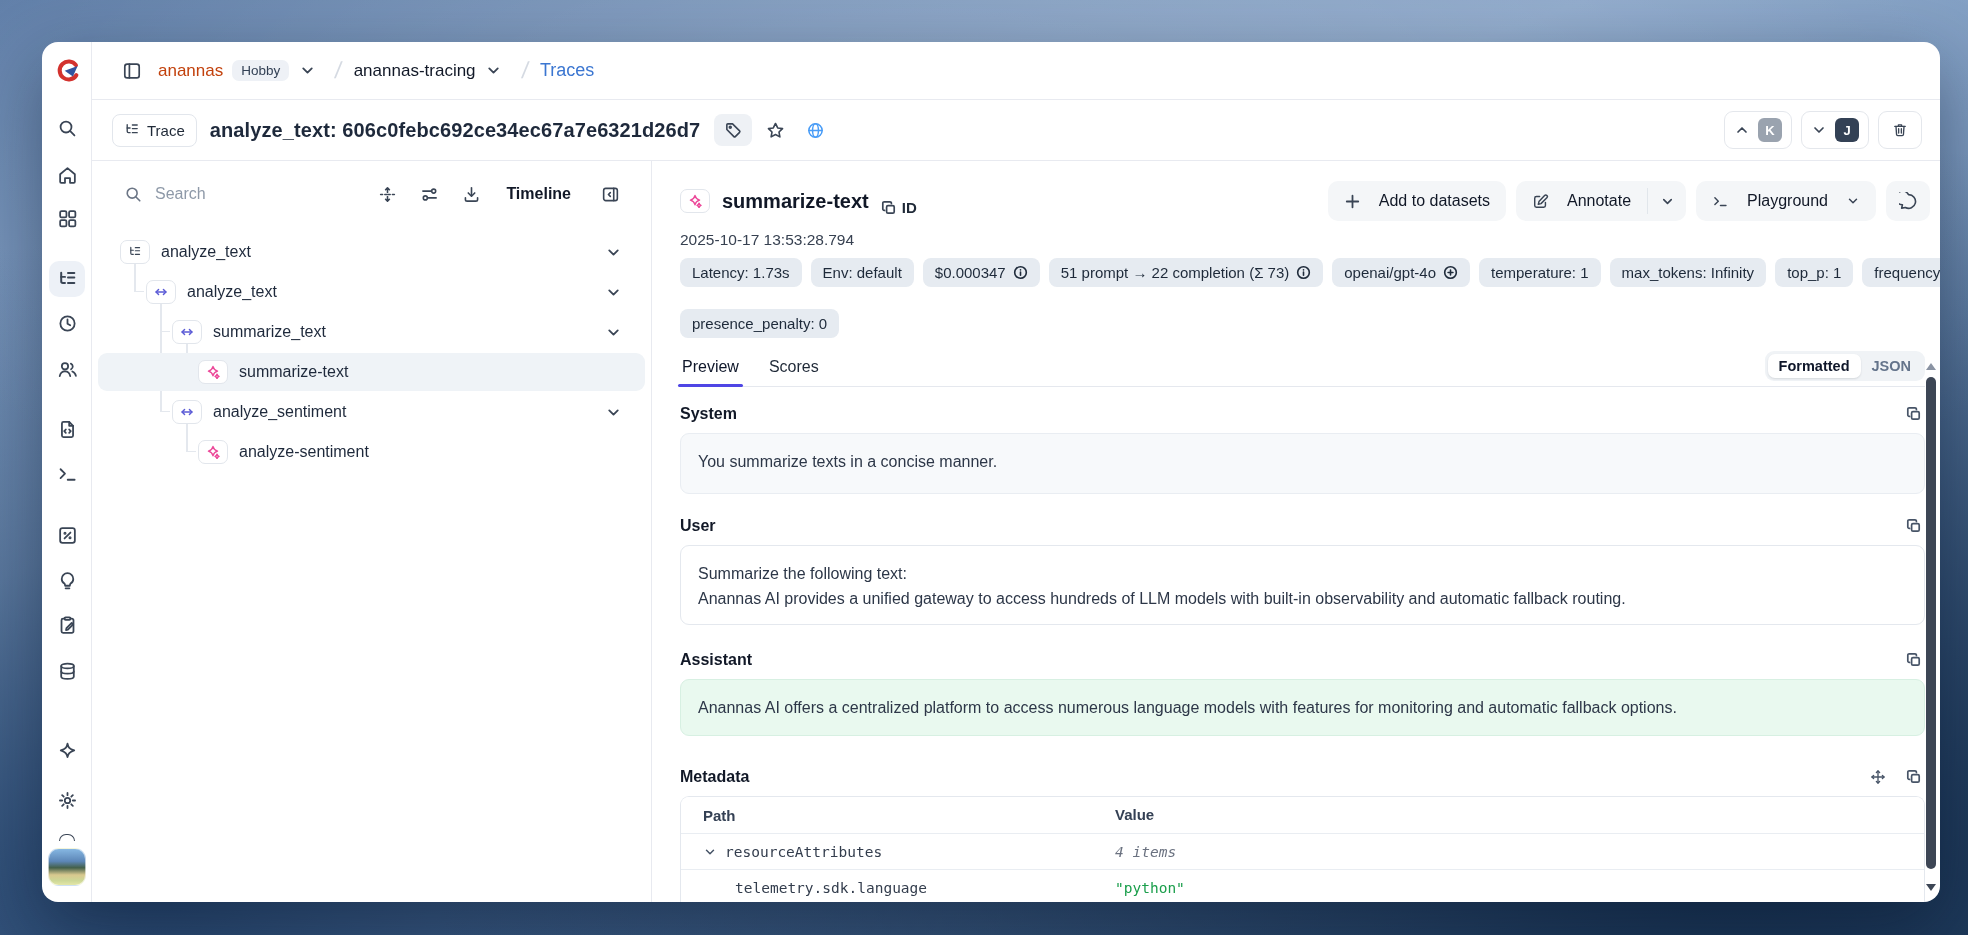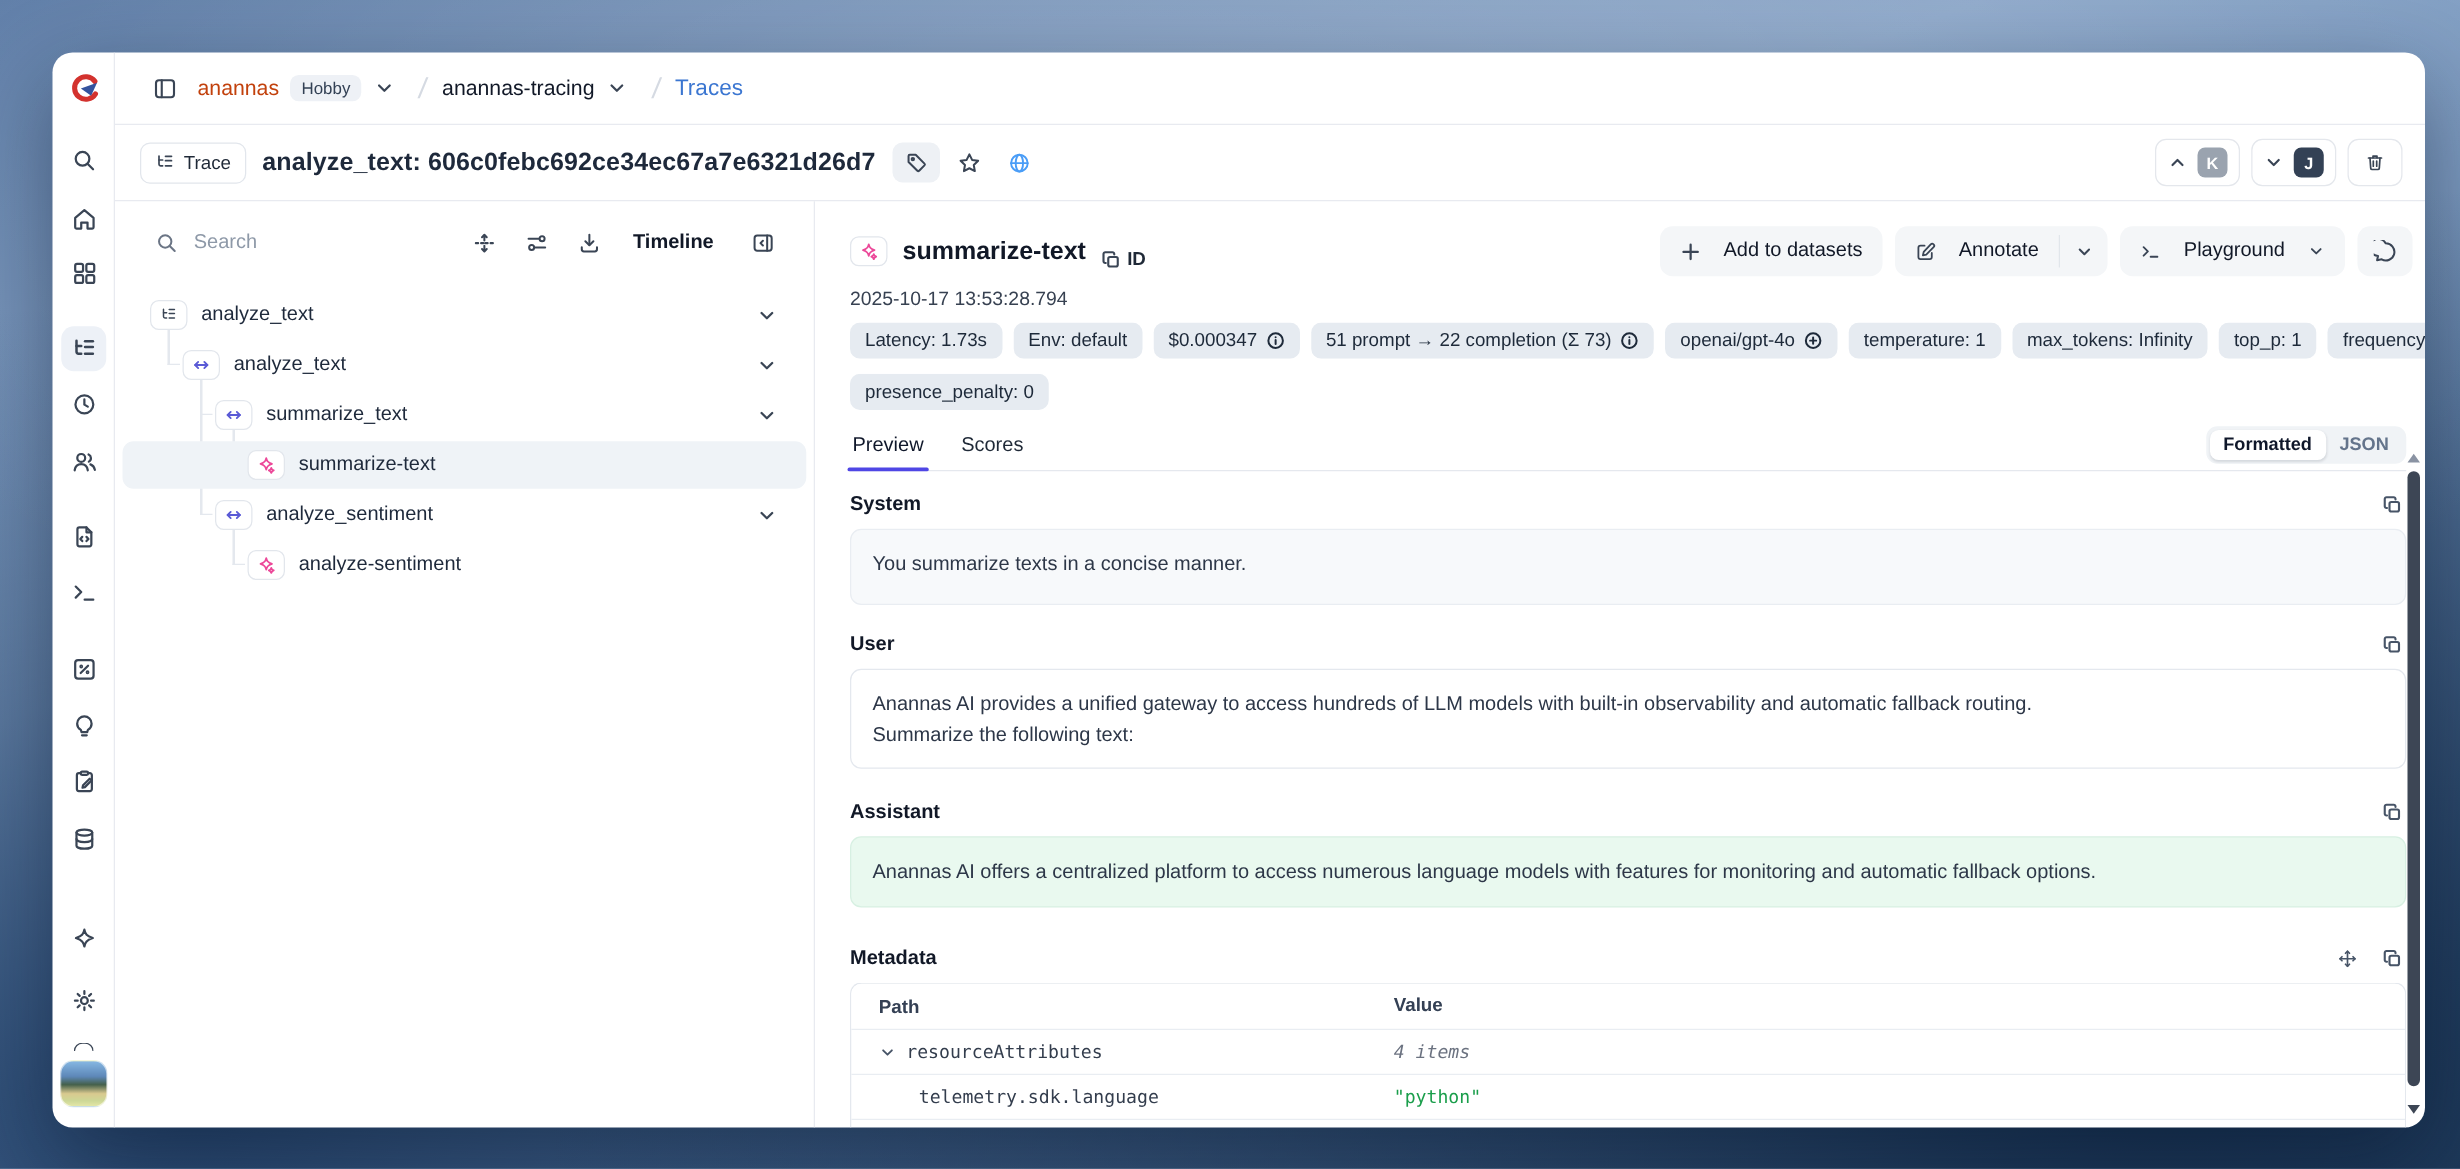--- a/index.html
+++ b/index.html
@@ -117,21 +117,21 @@
   .split-btn .action-btn { border-radius:0; background:transparent; }
   .split-divider { width:1px; background:#e1e6eb; margin:7px 0; }
   .split-chevron { width:38px; display:flex; align-items:center; justify-content:center; background:transparent; border:none; cursor:pointer; }
   .split-chevron svg { width:15px; height:15px; }
   .round-btn { width:44px; height:40px; background:#f4f6f8; border:none; border-radius:10px;
                display:flex; align-items:center; justify-content:center; cursor:pointer; }
   .round-btn svg { width:19px; height:19px; }
 
   .obs-timestamp { margin-top:8px; font-size:15.5px; color:#374151; }
   .badge-row { margin-top:9px; display:flex; gap:9px; white-space:nowrap; overflow:hidden; }
-  .badge-row.second { margin-top:12px; }
+  .badge-row.second { margin-top:22px; }
   .meta-badge { display:inline-flex; align-items:center; gap:7px; background:#e6ebf1; border-radius:8px;
                 height:29px; padding:0 12px; font-size:15px; font-weight:400; color:#1e2a3a; flex:0 0 auto; }
   .meta-badge svg { width:15px; height:15px; stroke:#1e2a3a; }
 
   .tabs-row { margin-top:11px; margin-right:15px; display:flex; align-items:flex-end; border-bottom:1px solid #e5e8ee; height:38px; position:relative; }
   .tab { font-size:16px; color:#1f2937; padding:0 2px 10px 2px; margin-right:26px; cursor:pointer; position:relative; font-weight:500; }
   .tab.active { color:#0f172a; }
   .tab.active::after { content:""; position:absolute; left:-2px; right:-2px; bottom:-1px; height:3.5px; background:#4f46e5; border-radius:2px; }
   .fmt-toggle { margin-left:auto; margin-bottom:5px; background:#f0f3f6; border-radius:9px; padding:3px; display:flex; align-items:center; }
   .fmt-opt { font-size:14.5px; font-weight:600; padding:4px 11px; border-radius:7px; color:#64748b; cursor:pointer; }
@@ -620,22 +620,22 @@
           <span class="head-icons">
             <button class="ghost-icon-btn">
                 <svg class="ic" viewBox="0 0 16 16">
                   <rect x="5.6" y="5.6" width="7.6" height="7.6" rx="1.4"></rect>
                   <path d="M3.6 10.4h-.4A1.4 1.4 0 0 1 1.8 9V3.2a1.4 1.4 0 0 1 1.4-1.4H9a1.4 1.4 0 0 1 1.4 1.4v.4"></path>
                 </svg>
               </button>
           </span>
         </div>
         <div class="io-box user" style="margin-top:8px;height:80px">
+          <div>Summarize the following text:</div>
           <div>Anannas AI provides a unified gateway to access hundreds of LLM models with built-in observability and automatic fallback routing.</div>
-          <div>Summarize the following text:</div>
         </div>
 
         <div class="section-head" style="margin-top:24px">
           <span class="section-title">Assistant</span>
           <span class="head-icons">
             <button class="ghost-icon-btn">
                 <svg class="ic" viewBox="0 0 16 16">
                   <rect x="5.6" y="5.6" width="7.6" height="7.6" rx="1.4"></rect>
                   <path d="M3.6 10.4h-.4A1.4 1.4 0 0 1 1.8 9V3.2a1.4 1.4 0 0 1 1.4-1.4H9a1.4 1.4 0 0 1 1.4 1.4v.4"></path>
                 </svg>

